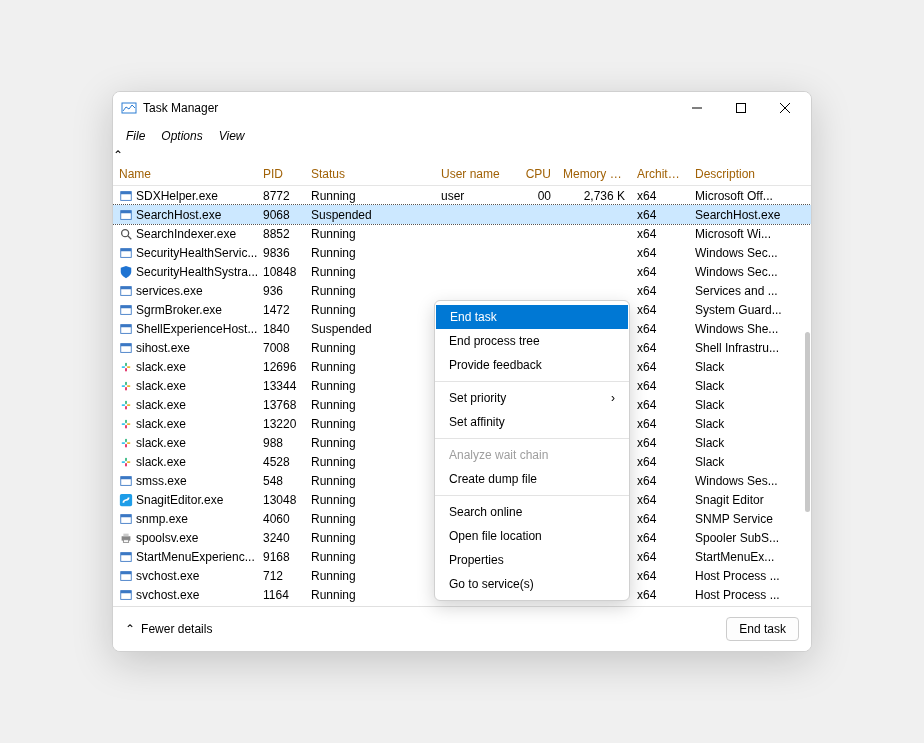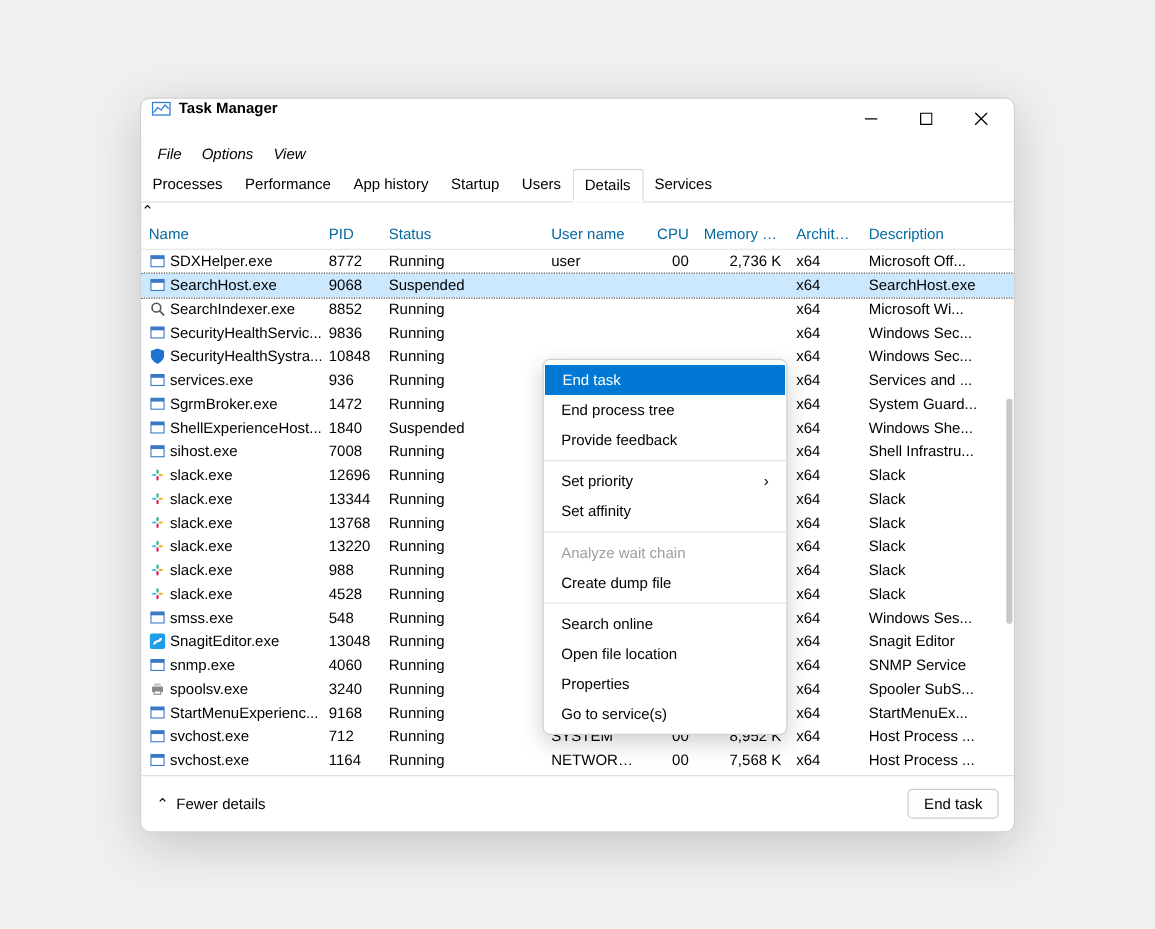--- a/index.html
+++ b/index.html
@@ -1,29 +1,29 @@
 <!DOCTYPE html>
 <html><head>
 <meta charset="utf-8">
 <style>
 * { box-sizing: border-box; margin: 0; padding: 0; }
 body { font-family: "Segoe UI", Tahoma, sans-serif; font-size: 12px; background: #f0f0f0; display: flex; align-items: center; justify-content: center; height: 100vh; }
 .window { width: 700px; background: #fff; border: 1px solid #d0d0d0; border-radius: 8px; box-shadow: 0 10px 40px rgba(0,0,0,0.18); overflow: hidden; position: relative; }
-.titlebar { display: flex; align-items: flex-start; height: 32px; padding: 0 4px 0 8px; background: #fff; font-weight: bold; }
+.titlebar { display: flex; align-items: center; height: 32px; padding: 0 4px 0 8px; background: #fff; }
 .titlebar .app-icon { width: 16px; height: 16px; margin-right: 6px; display:inline-flex; }
 .titlebar .title { font-size: 12px; color: #000; }
 .titlebar .spacer { flex: 1; }
 .win-btn { width: 44px; height: 32px; display: flex; align-items: center; justify-content: center; color: #000; }
 .win-btn svg { width: 10px; height: 10px; }
 .menubar { display: flex; padding: 2px 6px; gap: 2px; background: #fff; font-size: 12px; }
 .menubar .item { padding: 3px 7px; border-radius: 3px; font-style: italic; }
 .tabbar { display: flex; border-bottom: 1px solid #e0e0e0; background: #fff; font-size: 12px; }
 .tabbar .tab { padding: 5px 9px; color: #000; }
 .tabbar .tab.active { background: #fff; border: 1px solid #d0d0d0; border-bottom: 2px solid #fff; margin-bottom: -1px; border-top-left-radius: 3px; border-top-right-radius: 3px; }
-.headers { display: flex; border-bottom: 1px solid #e5e5e5; font-size: 12px; color: #0369a1; height: 24px; align-items: center; background:#fff;}
+.headers { display: flex; border-bottom: 1px solid #e5e5e5; font-size: 12px; color: #a16207; height: 24px; align-items: center; background:#fff;}
 .headers > div, .row > div { overflow: hidden; white-space: nowrap; text-overflow: ellipsis; padding: 0 6px; }
 .col-name { width: 144px; padding-left:6px;}
 .col-pid { width: 48px; }
 .col-status { width: 94px; }
 .col-user { width: 82px; margin-left: 36px; }
 .col-cpu { width: 40px; text-align: right; }
 .col-mem { width: 74px; text-align: right; }
 .col-arch { width: 58px; }
 .col-desc { flex: 1; min-width: 0; }
 .headers-wrap{position:relative;}
@@ -73,29 +73,20 @@
         </svg>
       </div>
   </div>
 
   <div class="menubar">
     <div class="item">File</div>
     <div class="item">Options</div>
     <div class="item">View</div>
   </div>
 
-  <div class="tabbar">
-    <div class="tab">Processes</div>
-    <div class="tab">Performance</div>
-    <div class="tab">App history</div>
-    <div class="tab">Startup</div>
-    <div class="tab">Users</div>
-    <div class="tab active">Details</div>
-    <div class="tab">Services</div>
-  </div>
 
   <div class="headers-wrap">
     <span class="sort-ind">⌃</span>
     <div class="headers">
       <div class="col-name">Name</div>
       <div class="col-pid">PID</div>
       <div class="col-status">Status</div>
       <div class="col-user">User name</div>
       <div class="col-cpu">CPU</div>
       <div class="col-mem">Memory (a...</div>

